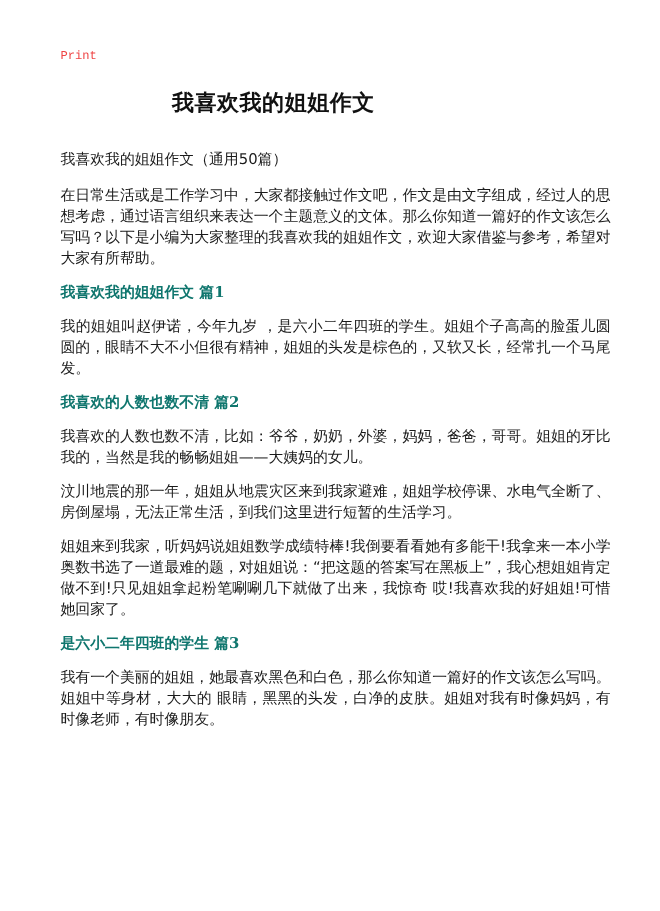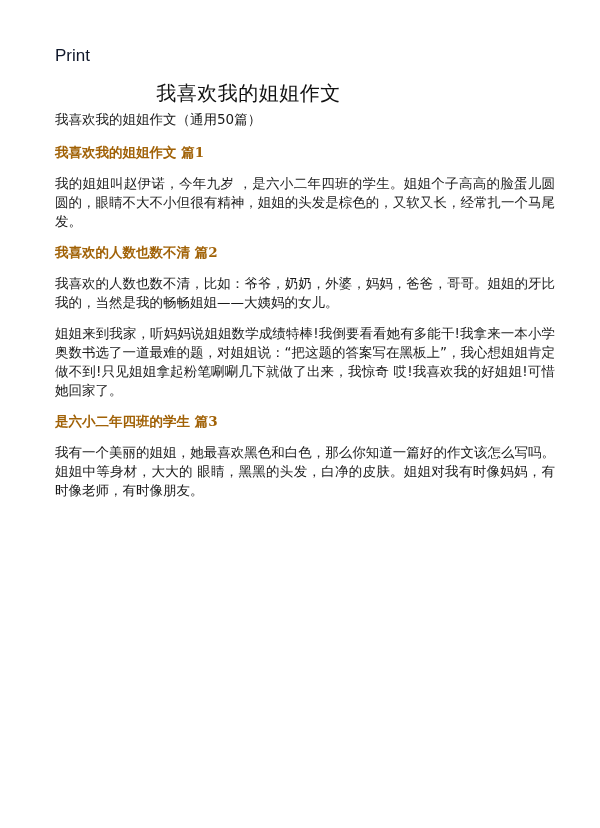--- a/index.html
+++ b/index.html
@@ -2,61 +2,63 @@
 <html><head>
 <meta charset="utf-8">
 <style>
   html, body { margin: 0; padding: 0; background: #ffffff; }
   body {
     width: 600px; height: 828px; overflow: hidden; position: relative;
     font-family: "DejaVu Sans", sans-serif; color: #1a1a1a;
   }
   .print-link {
     position: absolute; left: 55px; top: 46px;
-    font-family: Liberation Sans, sans-serif; font-size: 17px; color: #0f172a;
+    font-family: Liberation Mono, monospace; font-size: 11px; color: #ef4444;
     cursor: pointer;
   }
   .doc-title {
     position: absolute; left: 0; width: 497px; top: 80px;
-    text-align: center; font-size: 20px; font-weight: normal; color: #111;
+    text-align: center; font-size: 20px; font-weight: bold; color: #111;
     margin: 0; letter-spacing: 0.5px;
   }
   .content {
-    position: absolute; left: 55px; top: 110px; width: 500px;
+    position: absolute; left: 55px; top: 136px; width: 500px;
   }
   .subtitle {
     font-size: 13.5px; line-height: 19px; margin: 0 0 14px 0;
   }
   .para {
     font-size: 13.5px; line-height: 19px; margin: 0 0 12px 0;
     text-align: justify; word-break: break-all;
   }
   .section-heading {
     font-family: "DejaVu Serif", serif; font-weight: bold;
-    font-size: 13.5px; line-height: 19px; margin: 2px 0 12px 0; color: #a16207;
+    font-size: 13.5px; line-height: 19px; margin: 2px 0 12px 0; color: #0f766e;
   }
 </style>
 </head>
 <body>
 
 <div class="print-link">Print</div>
 
 <h1 class="doc-title">我喜欢我的姐姐作文</h1>
 
 <div class="content">
   <p class="subtitle">我喜欢我的姐姐作文（通用50篇）</p>
+  <p class="para">在日常生活或是工作学习中，大家都接触过作文吧，作文是由文字组成，经过人的思想考虑，通过语言组织来表达一个主题意义的文体。那么你知道一篇好的作文该怎么写吗？以下是小编为大家整理的我喜欢我的姐姐作文，欢迎大家借鉴与参考，希望对大家有所帮助。</p>
 
   <div>
     <h2 class="section-heading">我喜欢我的姐姐作文 篇1</h2>
     <p class="para">我的姐姐叫赵伊诺，今年九岁 ，是六小二年四班的学生。姐姐个子高高的脸蛋儿圆圆的，眼睛不大不小但很有精神，姐姐的头发是棕色的，又软又长，经常扎一个马尾发。</p>
   </div>
 
   <div>
     <h2 class="section-heading">我喜欢的人数也数不清 篇2</h2>
     <p class="para">我喜欢的人数也数不清，比如：爷爷，奶奶，外婆，妈妈，爸爸，哥哥。姐姐的牙比我的，当然是我的畅畅姐姐——大姨妈的女儿。</p>
+    <p class="para">汶川地震的那一年，姐姐从地震灾区来到我家避难，姐姐学校停课、水电气全断了、房倒屋塌，无法正常生活，到我们这里进行短暂的生活学习。</p>
     <p class="para">姐姐来到我家，听妈妈说姐姐数学成绩特棒!我倒要看看她有多能干!我拿来一本小学奥数书选了一道最难的题，对姐姐说：“把这题的答案写在黑板上”，我心想姐姐肯定做不到!只见姐姐拿起粉笔唰唰几下就做了出来，我惊奇 哎!我喜欢我的好姐姐!可惜她回家了。</p>
   </div>
 
   <div>
     <h2 class="section-heading">是六小二年四班的学生 篇3</h2>
     <p class="para">我有一个美丽的姐姐，她最喜欢黑色和白色，那么你知道一篇好的作文该怎么写吗。姐姐中等身材，大大的 眼睛，黑黑的头发，白净的皮肤。姐姐对我有时像妈妈，有时像老师，有时像朋友。</p>
   </div>
 </div>
 
 </body></html>

